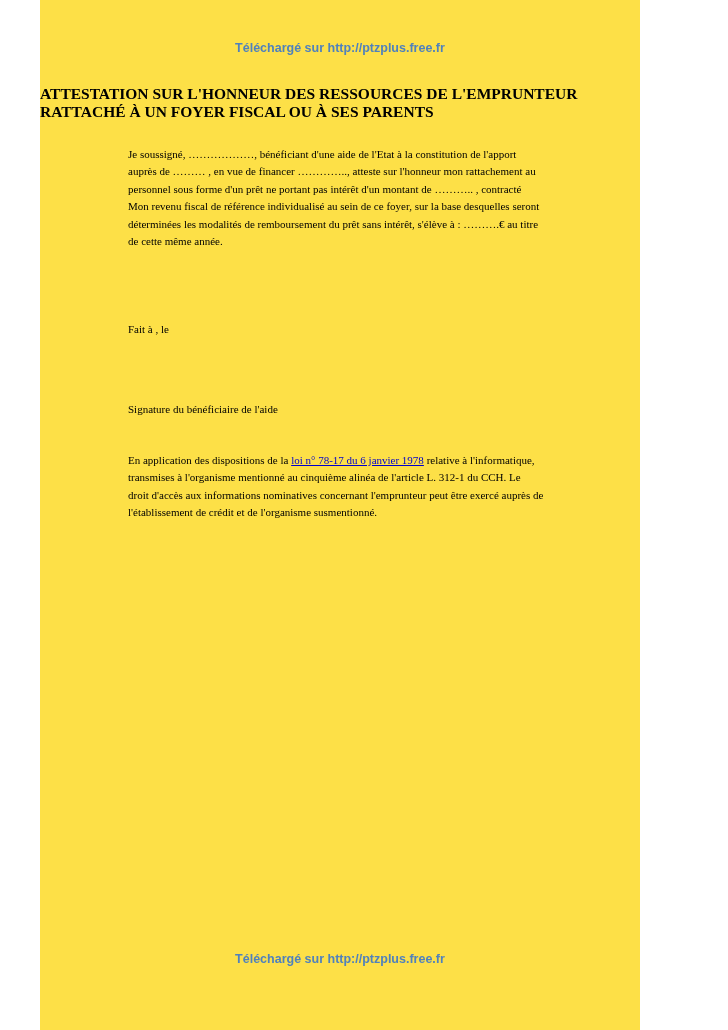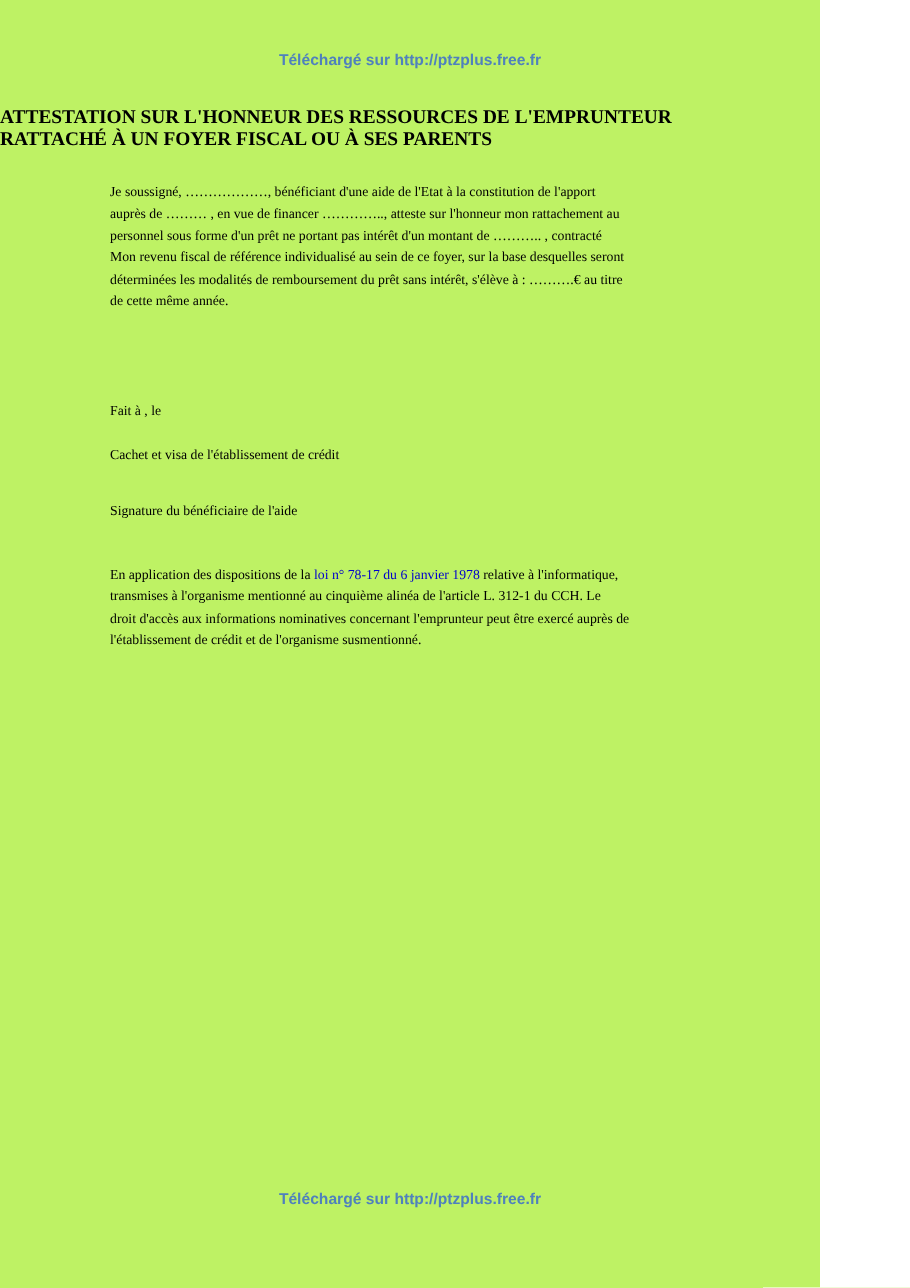--- a/index.html
+++ b/index.html
@@ -1,24 +1,25 @@
 <!DOCTYPE html>
 <html><head>
 <meta charset="utf-8">
 <style>
   * { margin: 0; padding: 0; box-sizing: border-box; }
   html, body { background: #ffffff; }
   .page {
     position: relative;
-    width: 656px;
+    width: 600px;
     height: 1030px;
-    background: #bef264;
+    background: #fde047;
     font-family: "Liberation Serif", serif;
     color: #000000;
     overflow: hidden;
+    margin-left: 40px;
   }
   .banner {
     position: absolute;
     left: 0;
     width: 100%;
     text-align: center;
     font-family: "Liberation Sans", sans-serif;
     font-weight: bold;
     font-size: 12.5px;
     color: #4F81BD;
@@ -43,20 +44,21 @@
     line-height: 17.4px;
   }
   .block-body   { top: 146px; }
   .block-fait   { top: 321px; }
   .block-cachet { top: 356px; }
   .block-sign   { top: 401px; }
   .block-legal  { top: 452px; }
   .line { white-space: nowrap; }
   a.law-link {
     color: #0000CC;
+    text-decoration: underline;
     cursor: pointer;
   }
 </style>
 </head>
 <body>
 
 <div class="page">
 
   <div class="banner banner-top">Téléchargé sur http://ptzplus.free.fr</div>
 
@@ -73,21 +75,20 @@
     </div>
     <div>
       <div class="line">Mon revenu fiscal de référence individualisé au sein de ce foyer, sur la base desquelles seront</div>
       <div class="line">déterminées les modalités de remboursement du prêt sans intérêt, s'élève à : ……….€ au titre</div>
       <div class="line">de cette même année.</div>
     </div>
   </div>
 
   <div class="textblock block-fait">Fait à , le</div>
 
-  <div class="textblock block-cachet">Cachet et visa de l'établissement de crédit</div>
 
   <div class="textblock block-sign">Signature du bénéficiaire de l'aide</div>
 
   <div class="textblock block-legal">
     <div class="line"><span>En application des dispositions de la </span><a class="law-link">loi n° 78-17 du 6 janvier 1978</a><span> relative à l'informatique,</span></div>
     <div class="line">transmises à l'organisme mentionné au cinquième alinéa de l'article L. 312-1 du CCH. Le</div>
     <div class="line">droit d'accès aux informations nominatives concernant l'emprunteur peut être exercé auprès de</div>
     <div class="line">l'établissement de crédit et de l'organisme susmentionné.</div>
   </div>
 

